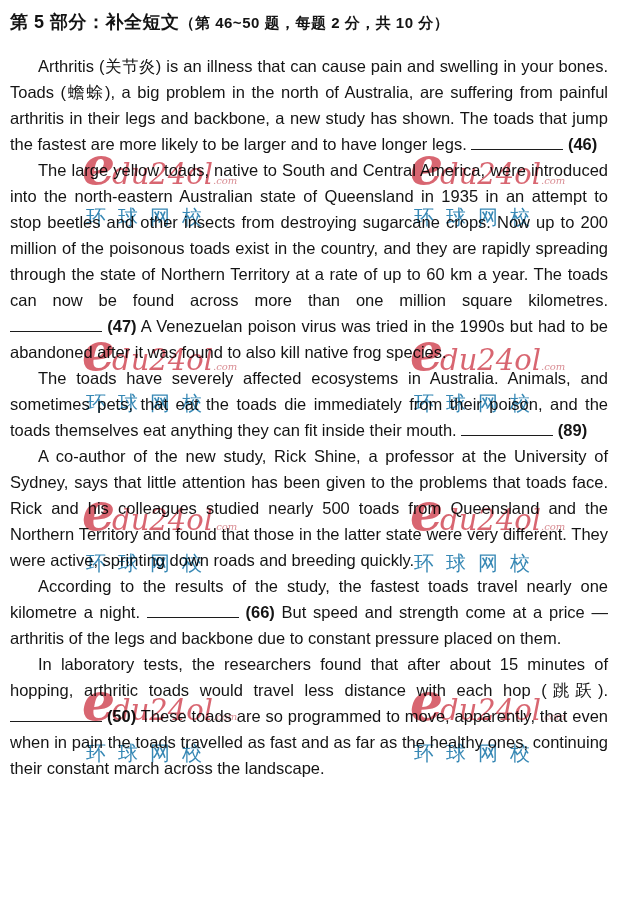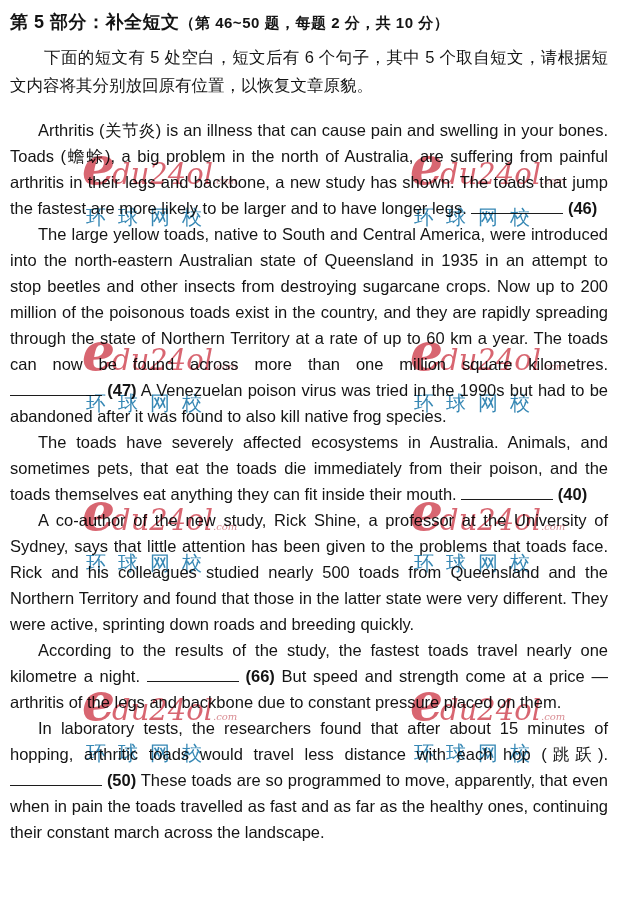--- a/index.html
+++ b/index.html
@@ -129,24 +129,23 @@
     <div class="logo"><span class="e-initial">e</span><span>du24ol</span><span class="dotcom">.com</span></div>
     <div class="sub">环球网校</div>
   </div>
 </div>
 
 <div class="content">
   <div class="section-header">
     <span>第 5 部分：补全短文</span><span class="detail">（第 46~50 题，每题 2 分，共 10 分）</span>
   </div>
 
-  <p class="instructions">下面的短文有 5 处空白，短文后有 6 个句子，其中 5 个取自短文，请根据短文内容将其分别放回原有位置，以恢复文章原貌。</p>
 
 
   <div class="paragraphs">
       <p>Arthritis (关节炎) is an illness that can cause pain and swelling in your bones. Toads (蟾蜍), a big problem in the north of Australia, are suffering from painful arthritis in their legs and backbone, a new study has shown. The toads that jump the fastest are more likely to be larger and to have longer legs. <span class="answer-blank"><span class="blank-line"></span>&nbsp;<b class="blank-label">(46)</b></span></p>
       <p>The large yellow toads, native to South and Central America, were introduced into the north-eastern Australian state of Queensland in 1935 in an attempt to stop beetles and other insects from destroying sugarcane crops. Now up to 200 million of the poisonous toads exist in the country, and they are rapidly spreading through the state of Northern Territory at a rate of up to 60 km a year. The toads can now be found across more than one million square kilometres. <span class="answer-blank"><span class="blank-line"></span>&nbsp;<b class="blank-label">(47)</b></span> A Venezuelan poison virus was tried in the 1990s but had to be abandoned after it was found to also kill native frog species.</p>
-      <p>The toads have severely affected ecosystems in Australia. Animals, and sometimes pets, that eat the toads die immediately from their poison, and the toads themselves eat anything they can fit inside their mouth. <span class="answer-blank"><span class="blank-line"></span>&nbsp;<b class="blank-label">(40)</b></span></p>
+      <p>The toads have severely affected ecosystems in Australia. Animals, and sometimes pets, that eat the toads die immediately from their poison, and the toads themselves eat anything they can fit inside their mouth. <span class="answer-blank"><span class="blank-line"></span>&nbsp;<b class="blank-label">(89)</b></span></p>
       <p>A co-author of the new study, Rick Shine, a professor at the University of Sydney, says that little attention has been given to the problems that toads face. Rick and his colleagues studied nearly 500 toads from Queensland and the Northern Territory and found that those in the latter state were very different. They were active, sprinting down roads and breeding quickly.</p>
       <p>According to the results of the study, the fastest toads travel nearly one kilometre a night. <span class="answer-blank"><span class="blank-line"></span>&nbsp;<b class="blank-label">(66)</b></span> But speed and strength come at a price — arthritis of the legs and backbone due to constant pressure placed on them.</p>
       <p>In laboratory tests, the researchers found that after about 15 minutes of hopping, arthritic toads would travel less distance with each hop (跳跃). <span class="answer-blank"><span class="blank-line"></span>&nbsp;<b class="blank-label">(50)</b></span> These toads are so programmed to move, apparently, that even when in pain the toads travelled as fast and as far as the healthy ones, continuing their constant march across the landscape.</p>
     </div>
 </div>
 
 </body></html>

